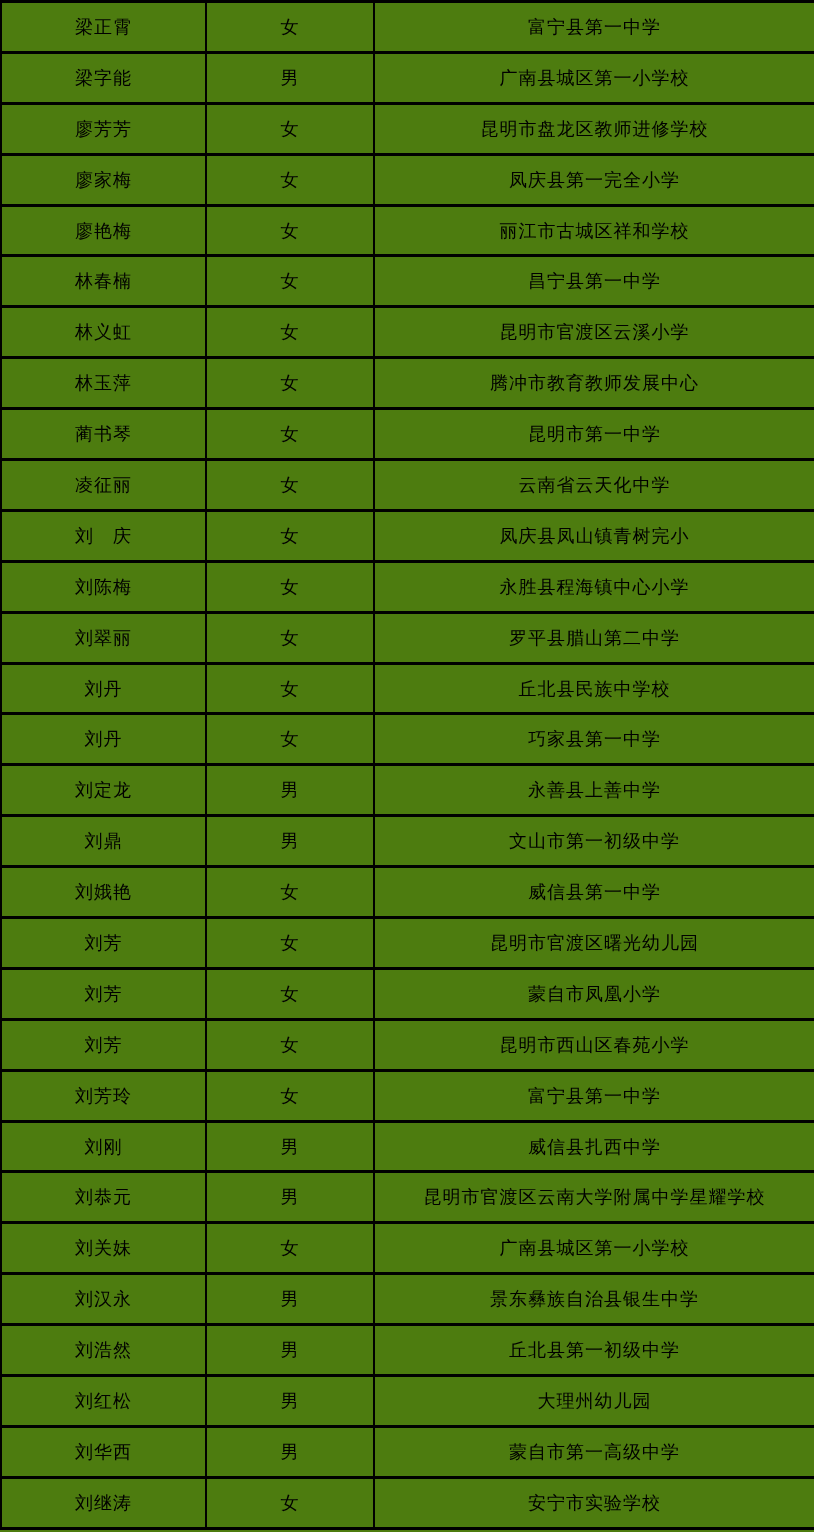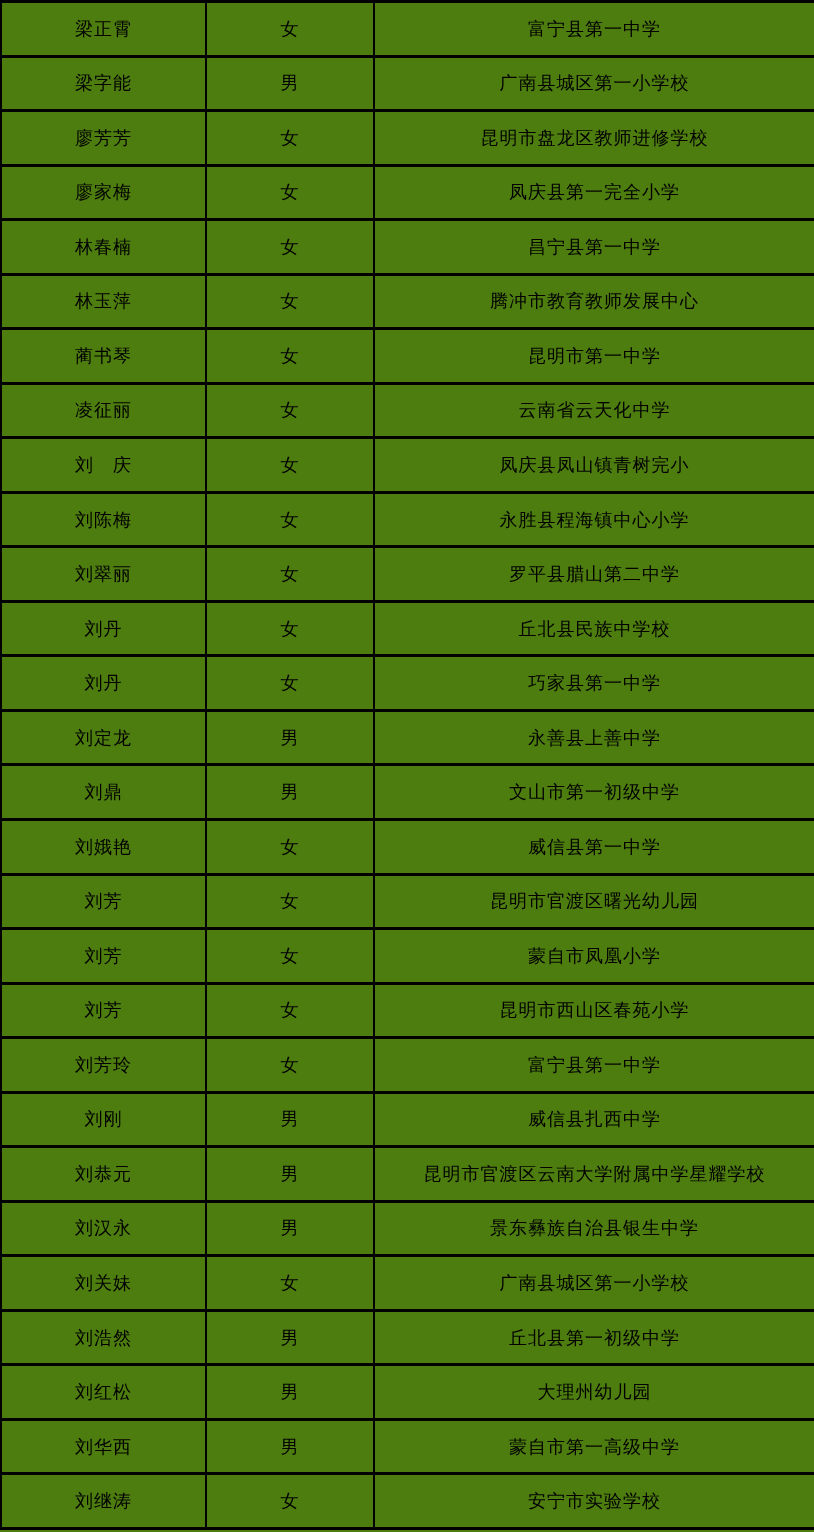--- a/index.html
+++ b/index.html
@@ -64,25 +64,35 @@
     <td>廖芳芳</td>
     <td>女</td>
     <td>昆明市盘龙区教师进修学校</td>
   </tr>
         <tr>
     <td>廖家梅</td>
     <td>女</td>
     <td>凤庆县第一完全小学</td>
   </tr>
         <tr>
+    <td>廖艳梅</td>
+    <td>女</td>
+    <td>丽江市古城区祥和学校</td>
+  </tr>
+        <tr>
     <td>林春楠</td>
     <td>女</td>
     <td>昌宁县第一中学</td>
   </tr>
         <tr>
+    <td>林义虹</td>
+    <td>女</td>
+    <td>昆明市官渡区云溪小学</td>
+  </tr>
+        <tr>
     <td>林玉萍</td>
     <td>女</td>
     <td>腾冲市教育教师发展中心</td>
   </tr>
         <tr>
     <td>蔺书琴</td>
     <td>女</td>
     <td>昆明市第一中学</td>
   </tr>
         <tr>
@@ -154,28 +164,28 @@
     <td>刘刚</td>
     <td>男</td>
     <td>威信县扎西中学</td>
   </tr>
         <tr>
     <td>刘恭元</td>
     <td>男</td>
     <td>昆明市官渡区云南大学附属中学星耀学校</td>
   </tr>
         <tr>
+    <td>刘关妹</td>
+    <td>女</td>
+    <td>广南县城区第一小学校</td>
+  </tr>
+        <tr>
     <td>刘汉永</td>
     <td>男</td>
     <td>景东彝族自治县银生中学</td>
-  </tr>
-        <tr>
-    <td>刘关妹</td>
-    <td>女</td>
-    <td>广南县城区第一小学校</td>
   </tr>
         <tr>
     <td>刘浩然</td>
     <td>男</td>
     <td>丘北县第一初级中学</td>
   </tr>
         <tr>
     <td>刘红松</td>
     <td>男</td>
     <td>大理州幼儿园</td>

